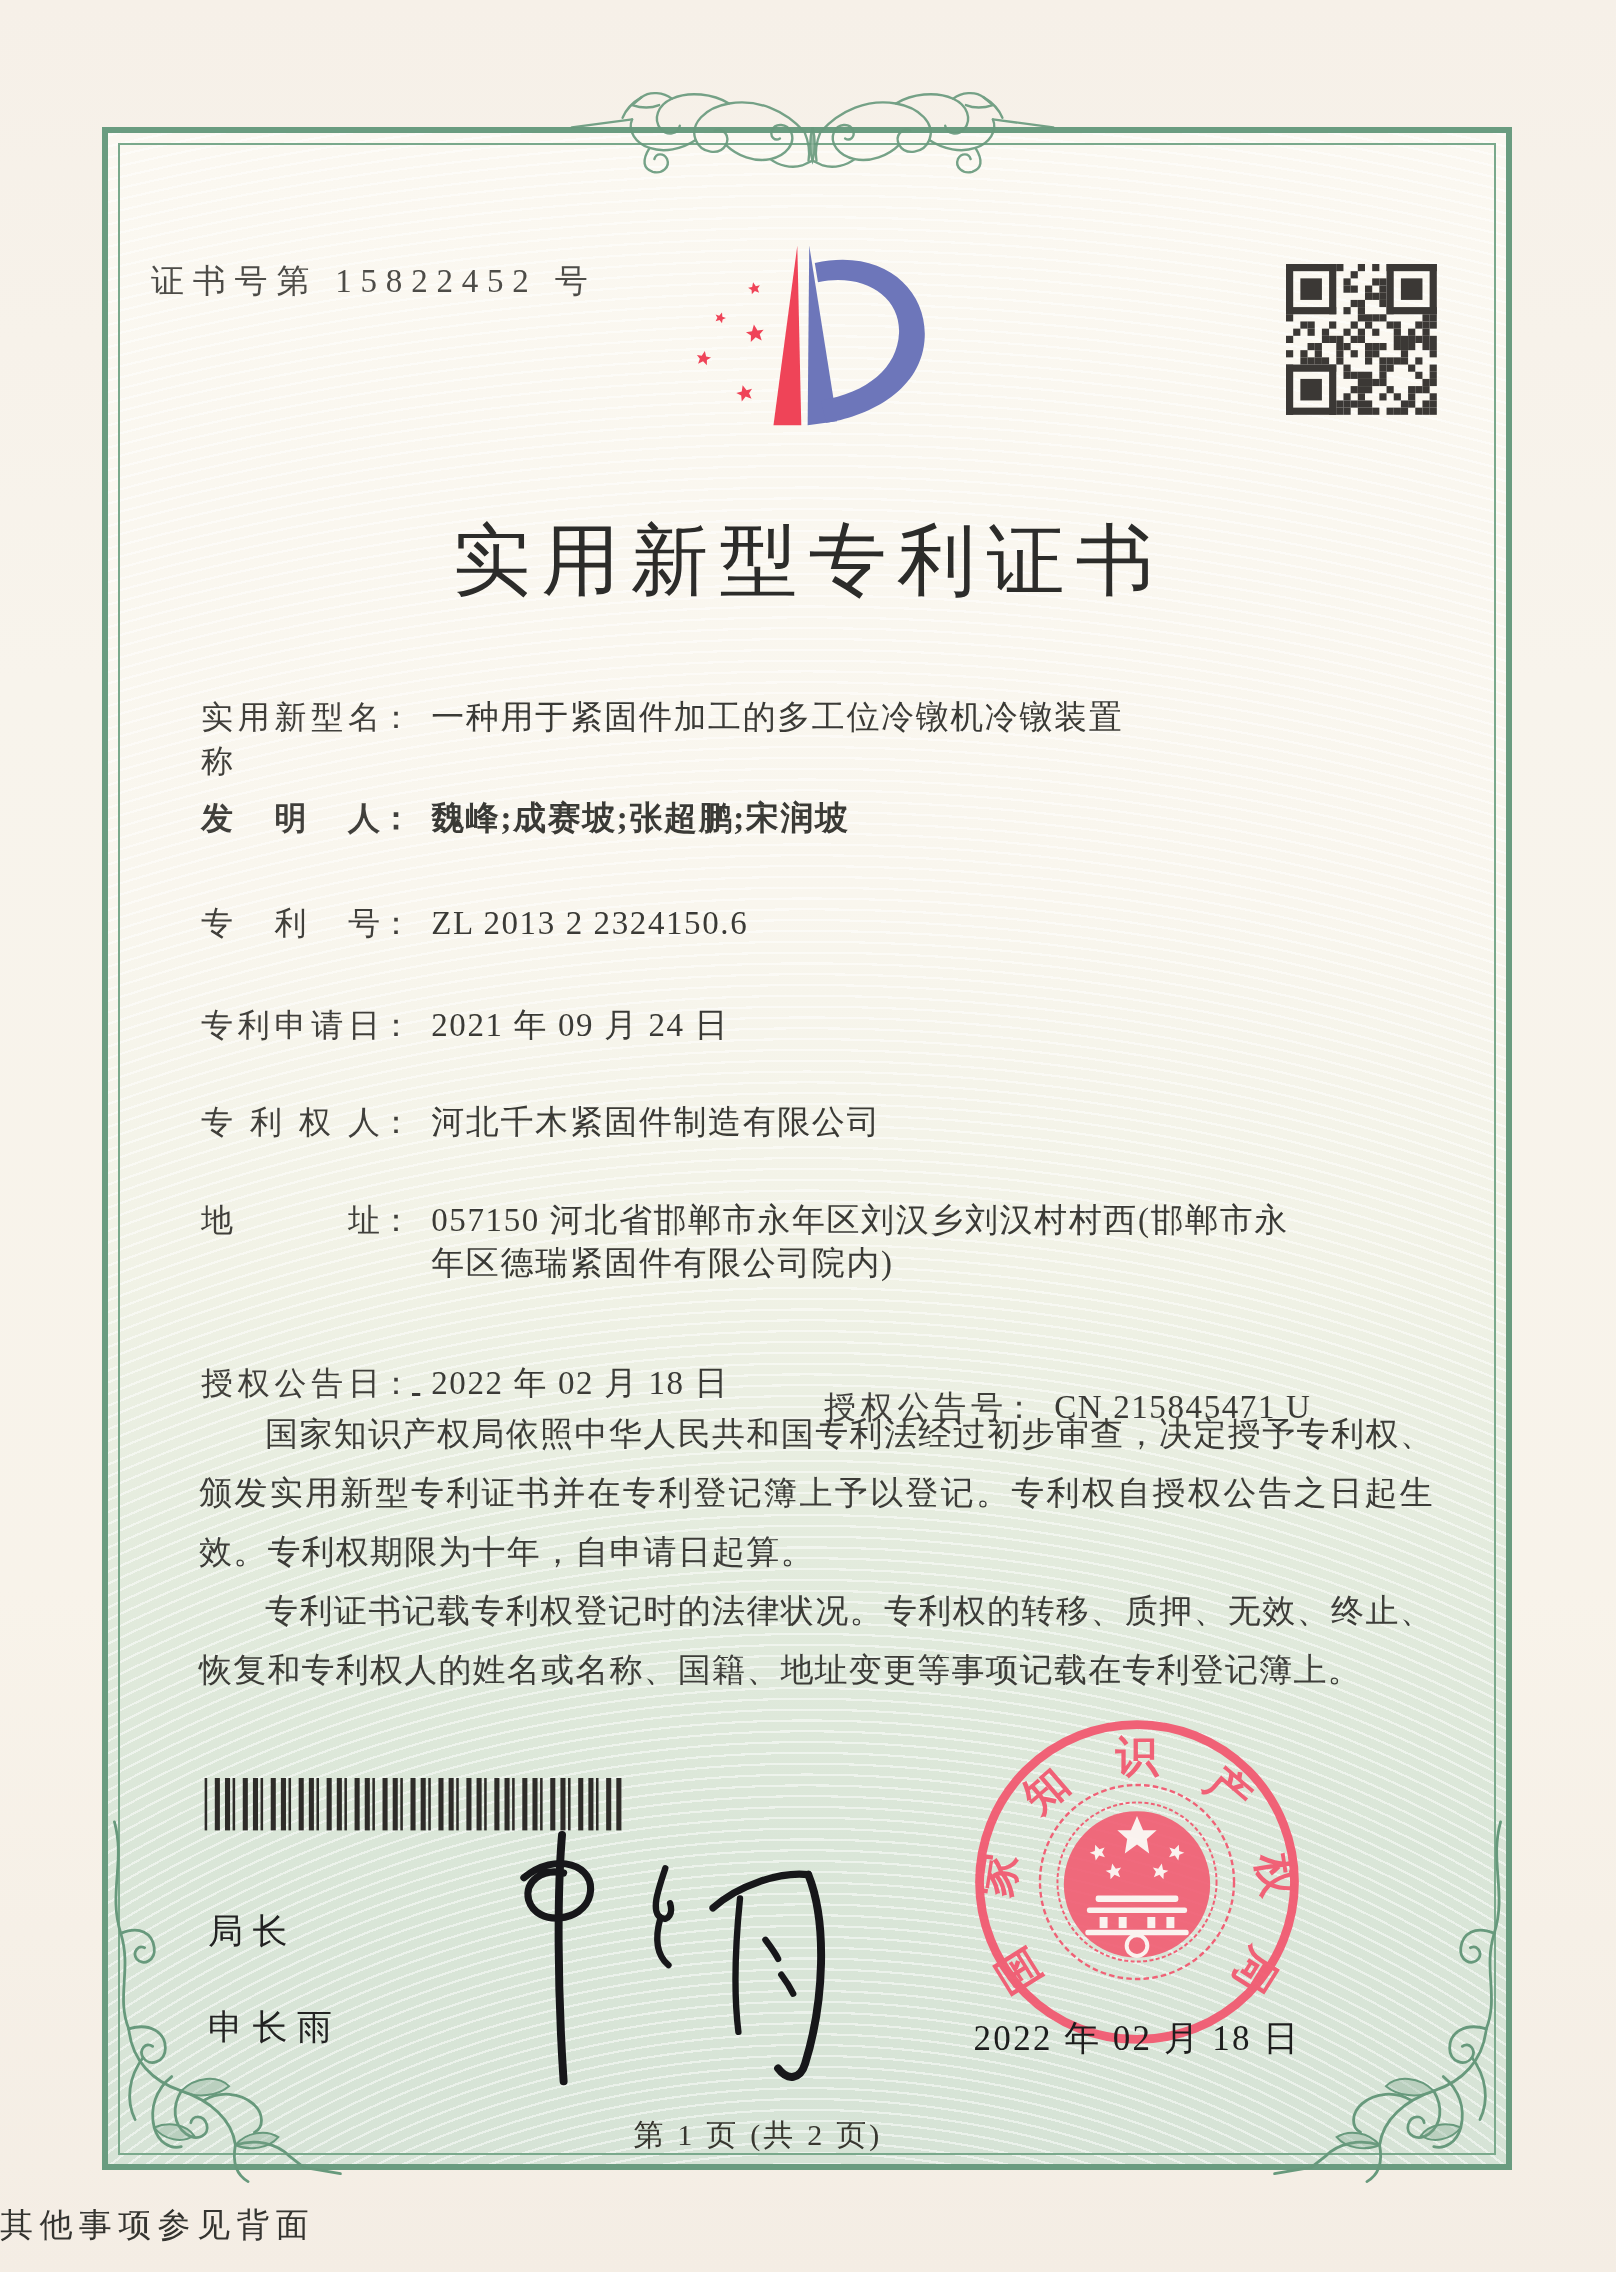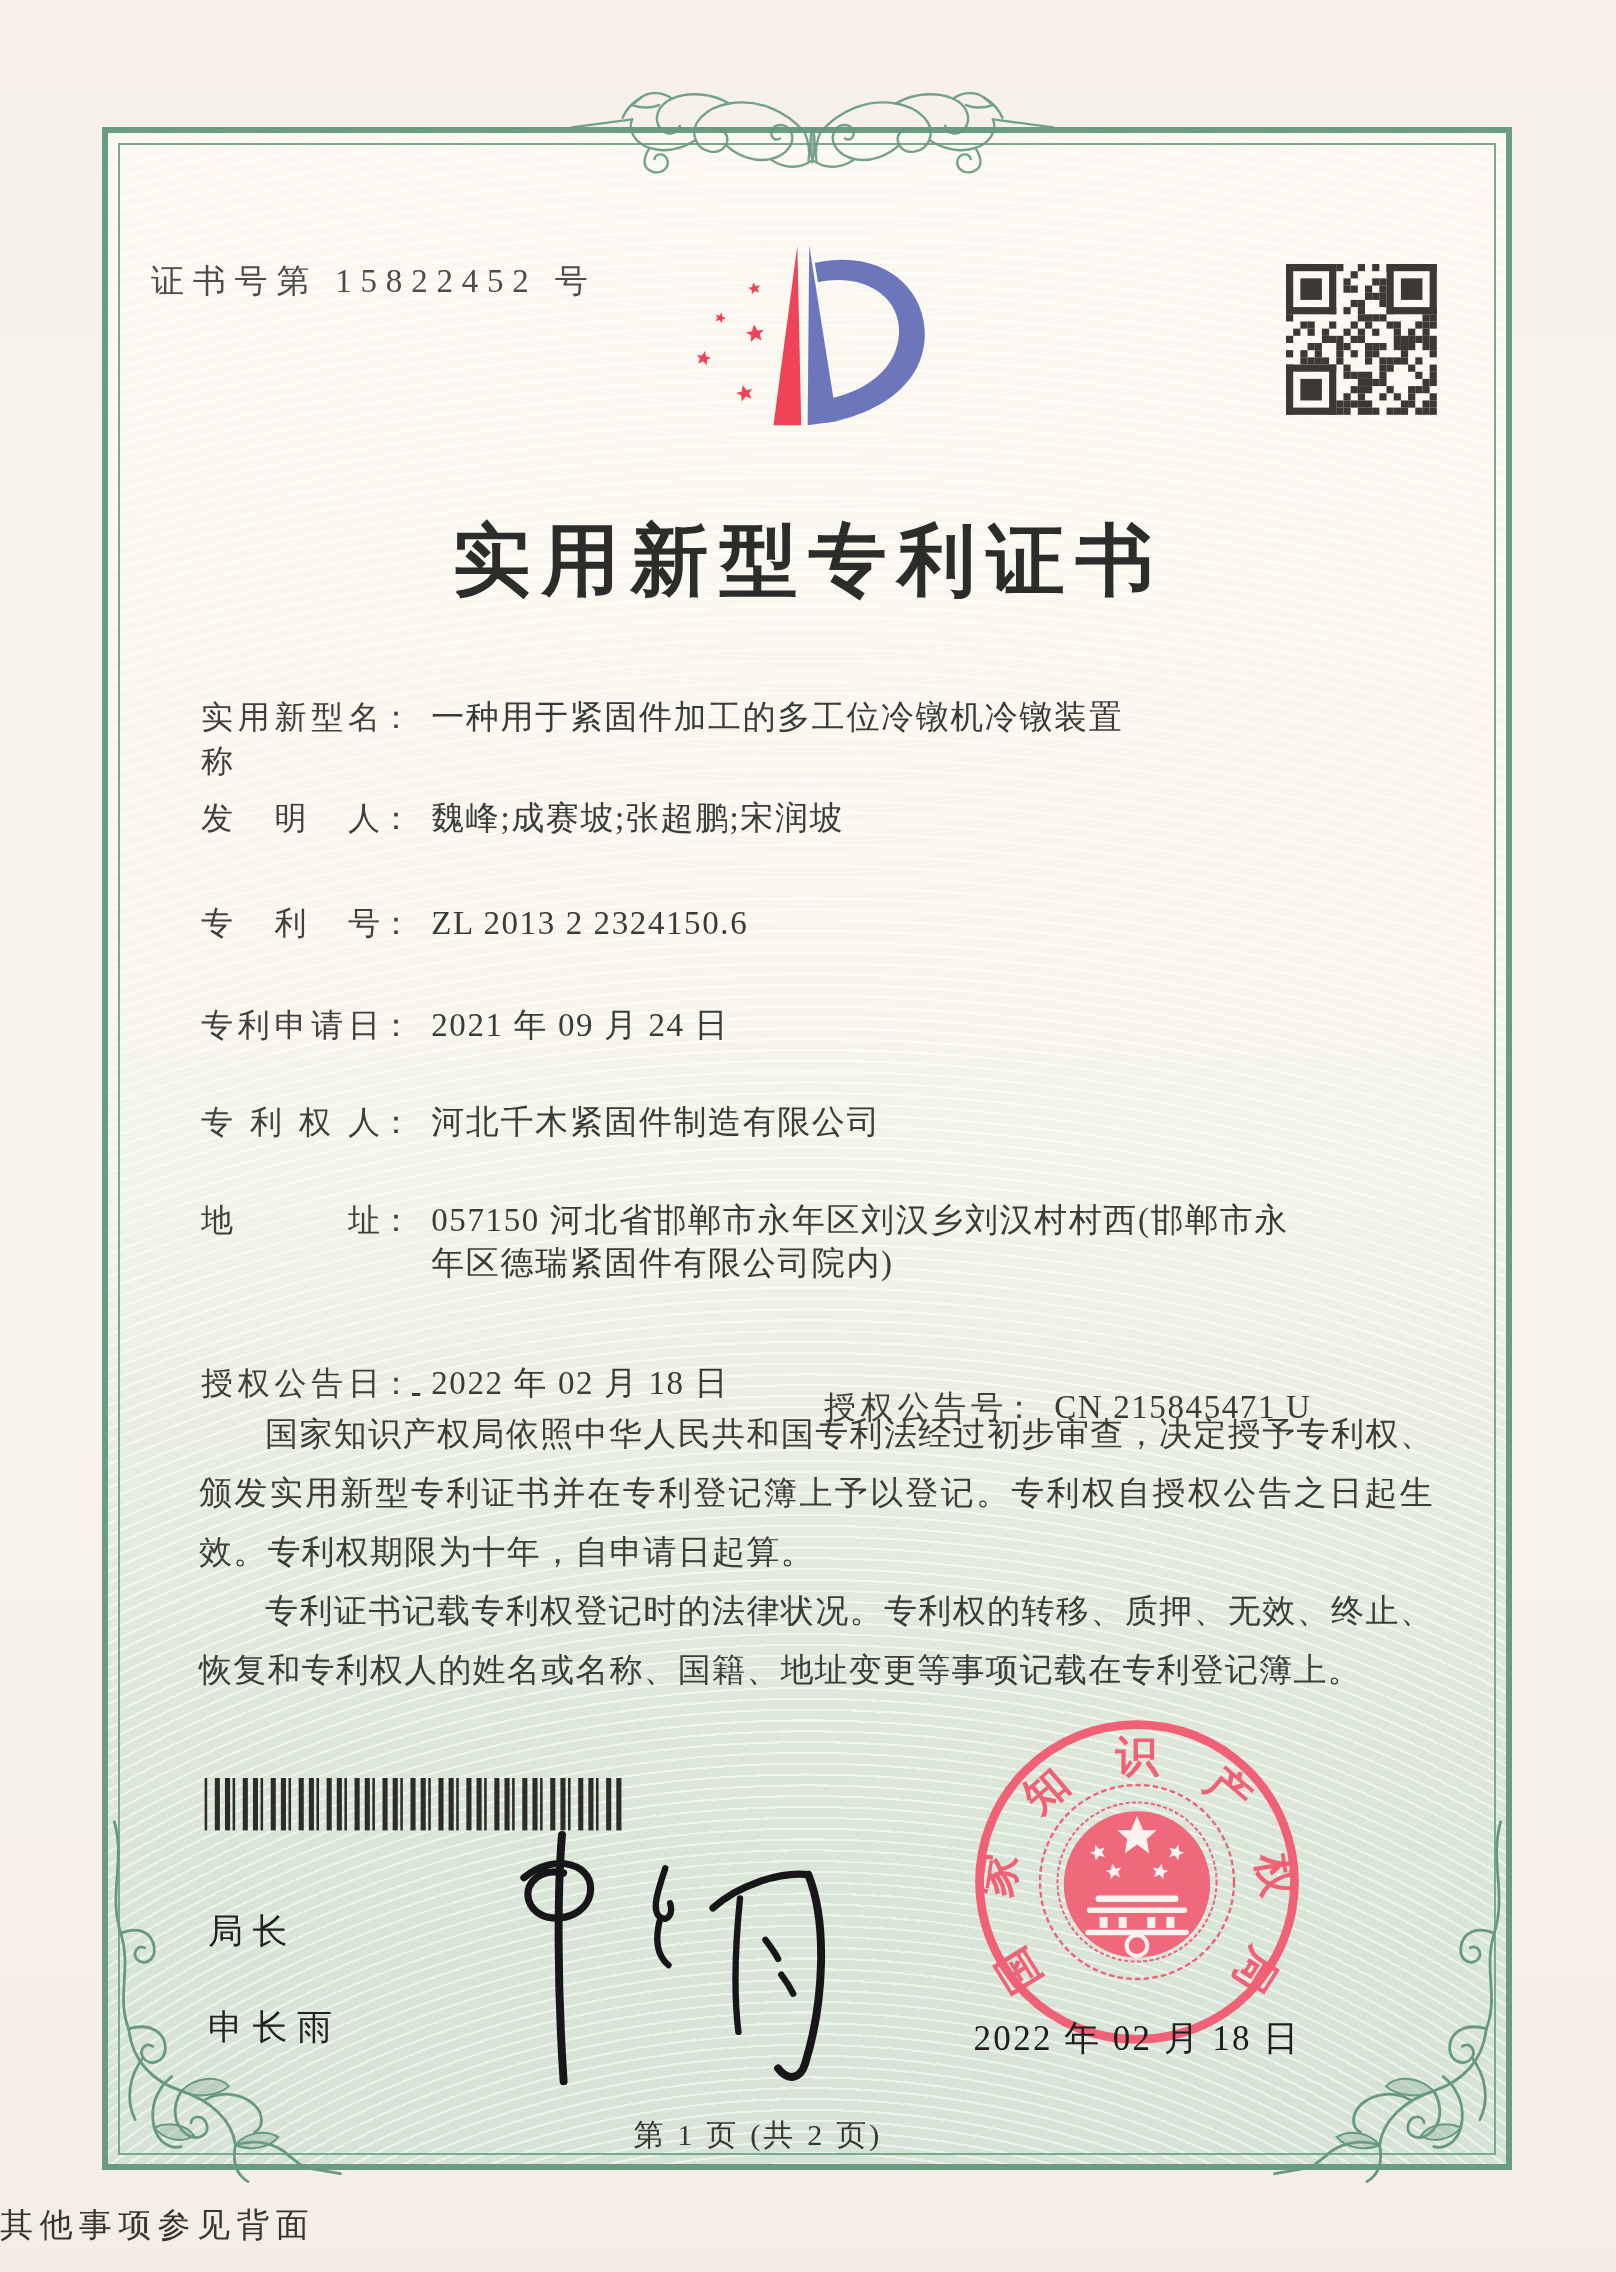--- a/index.html
+++ b/index.html
@@ -24,21 +24,21 @@
   }
   .frame-inner{
     left:118px;top:143px;width:1378px;height:2012px;
     border:2.4px solid #7aa98c;box-sizing:border-box;
   }
   .cert-number{
     left:151px;top:259px;font-size:33px;letter-spacing:8.8px;color:#4d4c48;
   }
   .page-title{
     left:0;top:509px;width:1617px;text-align:center;
-    font-size:78px;font-weight:bold;letter-spacing:11px;color:#2c2c2a;
+    font-size:78px;font-weight:normal;letter-spacing:11px;color:#2c2c2a;
   }
   .field-row{left:201px;width:1345px;font-size:33px;color:#3a3a36;}
   .field-label{
     display:inline-block;width:179px;font-size:32px;color:#403f3b;
     text-align:justify;text-align-last:justify;vertical-align:top;
   }
   .field-colon{display:inline-block;vertical-align:top;font-size:32px;color:#403f3b;}
   .field-value{
     display:inline-block;vertical-align:top;margin-left:11px;letter-spacing:1.6px;
     white-space:pre-line;max-width:1050px;line-height:43px;
@@ -263,21 +263,21 @@
     <rect x="171" y="180" width="9" height="9" fill="#3b3835"></rect>
     <rect x="180" y="180" width="9" height="9" fill="#3b3835"></rect>
   </svg>
 
 <div class="abs page-title">实用新型专利证书</div>
 
 <div class="abs field-row" style="top:696px;">
   <span class="field-label">实用新型名称</span><span class="field-colon">：</span>
   <span class="field-value">一种用于紧固件加工的多工位冷镦机冷镦装置</span>
 </div>
-<div class="abs field-row" style="top:797px;">
+<div class="abs field-row" style="top:797px;font-weight:bold;">
   <span class="field-label">发明人</span><span class="field-colon">：</span>
   <span class="field-value">魏峰;成赛坡;张超鹏;宋润坡</span>
 </div>
 <div class="abs field-row" style="top:902px;">
   <span class="field-label">专利号</span><span class="field-colon">：</span>
   <span class="field-value">ZL 2013 2 2324150.6</span>
 </div>
 <div class="abs field-row" style="top:1004px;">
   <span class="field-label">专利申请日</span><span class="field-colon">：</span>
   <span class="field-value">2021 年 09 月 24 日</span>

